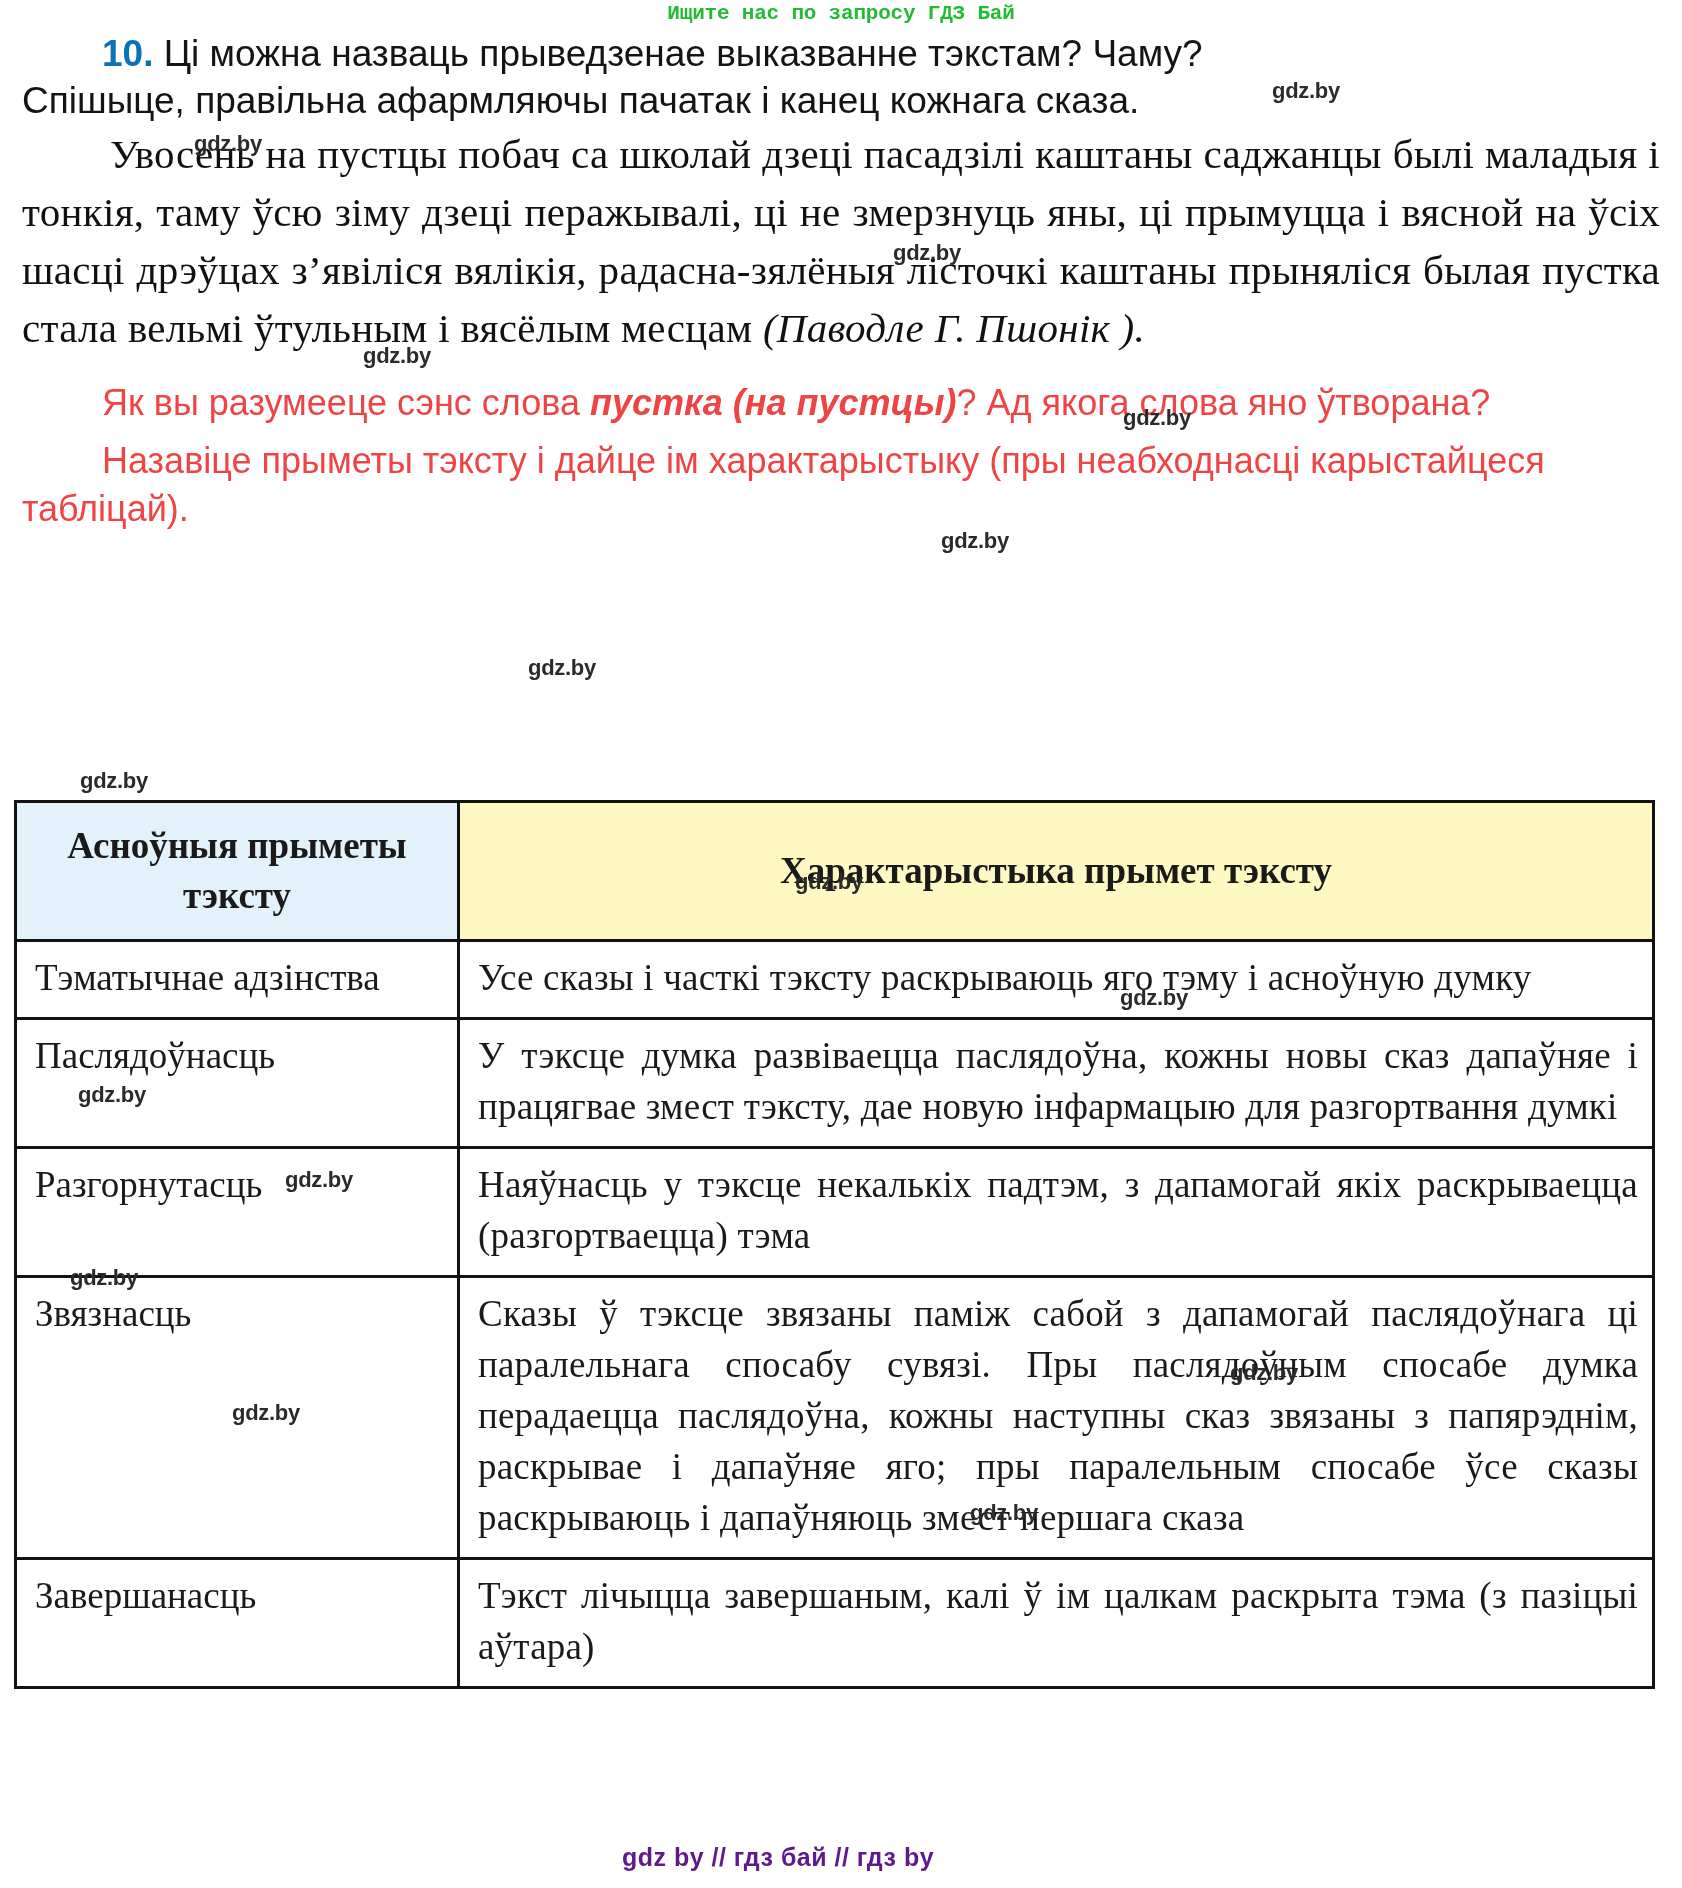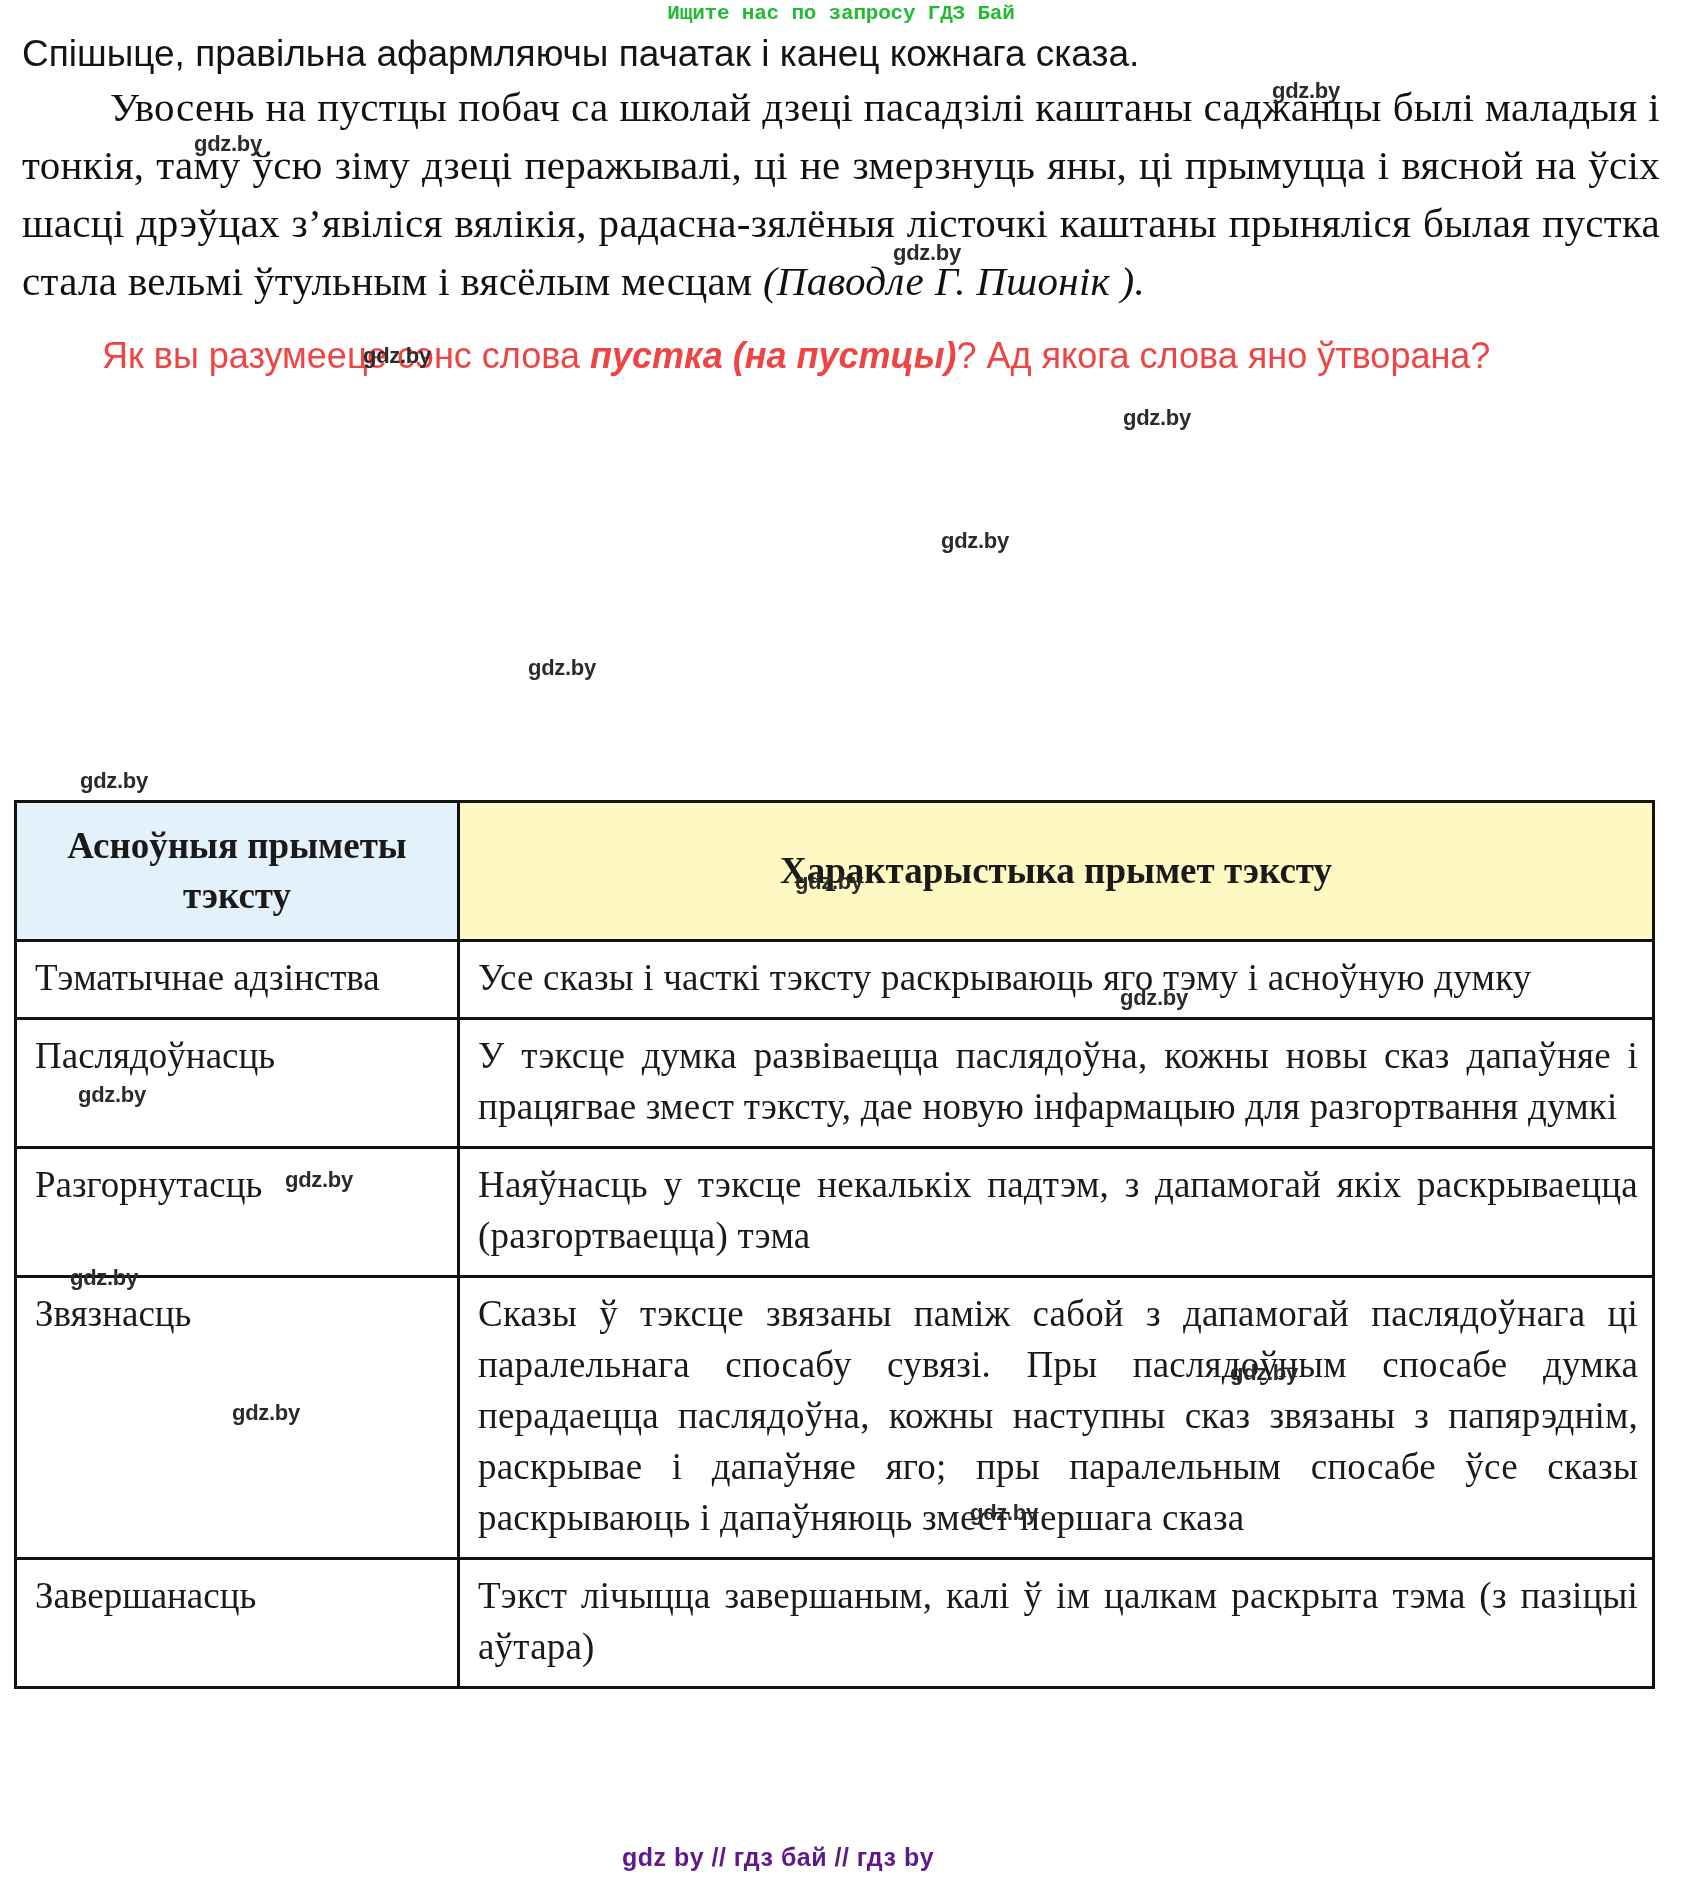--- a/index.html
+++ b/index.html
@@ -158,27 +158,29 @@
   }
 </style>
 </head>
 <body>
 
 <div class="promo-banner" style="color: rgb(34, 187, 51);">Ищите нас по запросу ГДЗ Бай</div>
 
 <div class="page">
 
   <div class="exercise-block">
+    <div class="task-line"><span class="task-number" style="color: rgb(11, 114, 181);">10.</span><span> Ці можна назваць прыведзенае выказванне тэкстам? Чаму?</span></div>
     <div class="task-line cont">Спішыце, правільна афармляючы пачатак і канец кожнага сказа.</div>
   </div>
 
   <div class="passage"><span>Увосень на пустцы побач са школай дзеці пасадзілі каштаны саджанцы былі маладыя і тонкія, таму ўсю зіму дзеці перажывалі, ці не змерзнуць яны, ці прымуцца і вясной на ўсіх шасці дрэўцах з’явіліся вялікія, радасна-зялёныя лісточкі каштаны прыняліся былая пустка стала вельмі ўтульным і вясёлым месцам </span><span class="source">(Паводле Г. Пшонік ).</span></div>
 
   <div class="question"><span>Як вы разумееце сэнс слова </span><span class="ital">пустка (на пустцы)</span><span>? Ад якога слова яно ўтворана?</span></div>
 
+  <div class="question second">Назавіце прыметы тэксту і дайце ім характарыстыку (пры неабходнасці карыстайцеся табліцай).</div>
 
 </div>
 
 <table class="features-table">
   <thead>
     <tr>
       <th class="col-name" style="background: rgb(226, 241, 250);">Асноўныя прыметы тэксту</th>
       <th style="background: #fef9c3;">Характарыстыка прымет тэксту</th>
     </tr>
   </thead>

